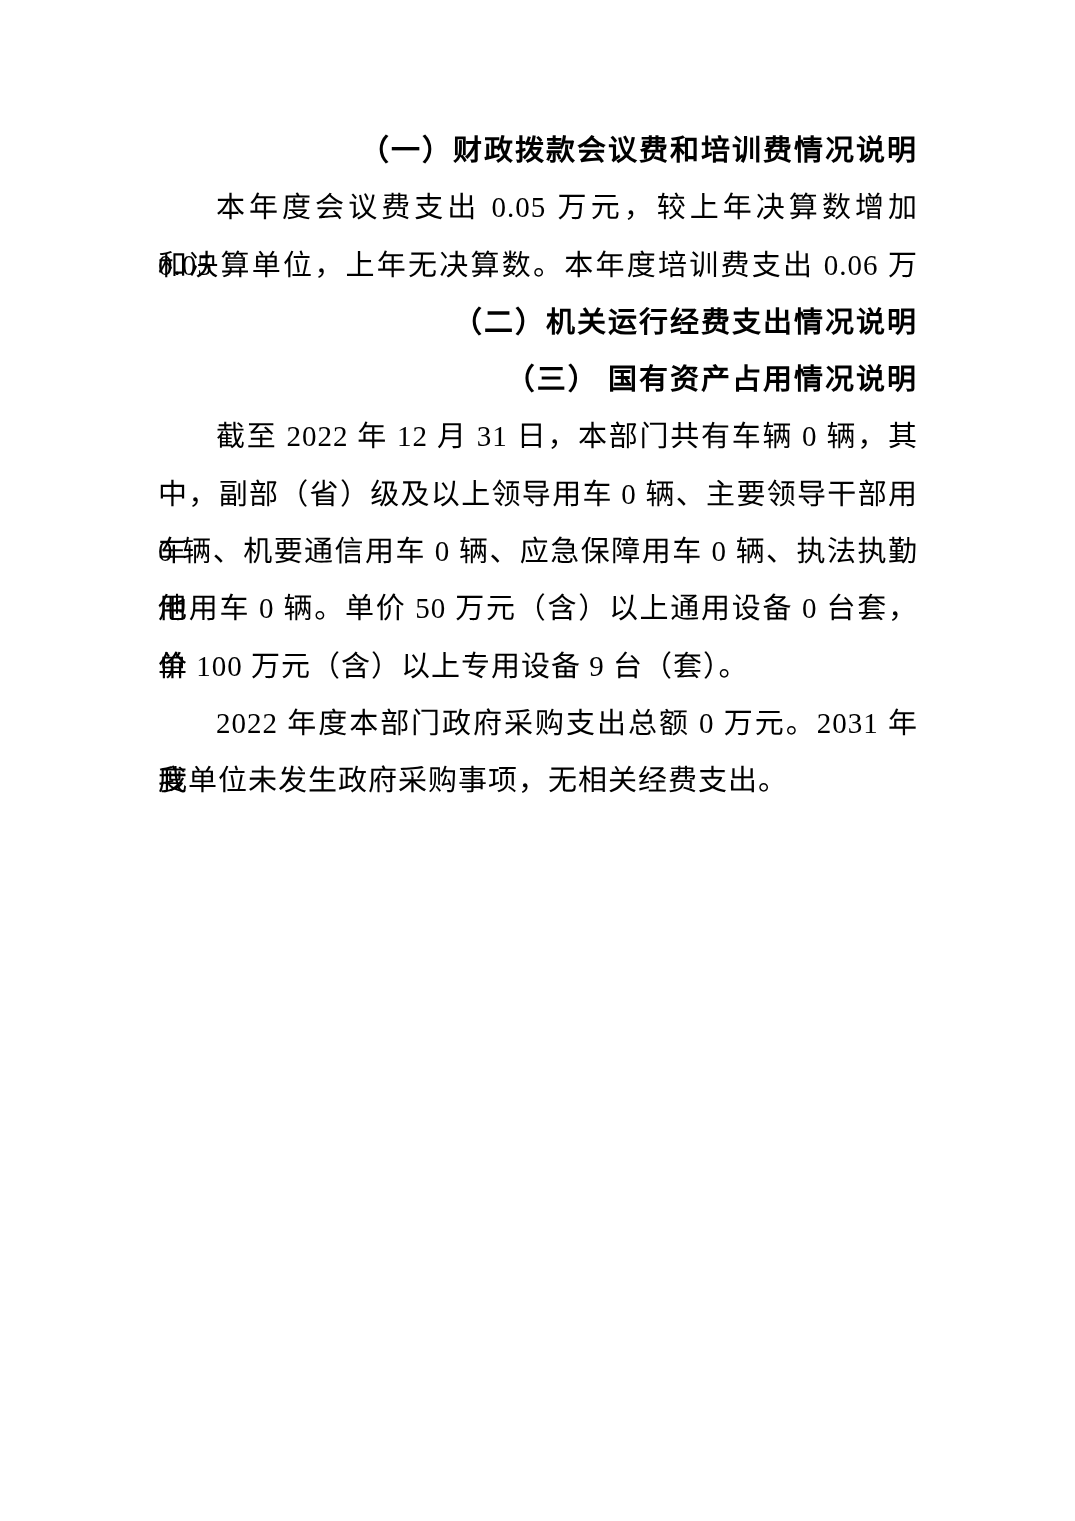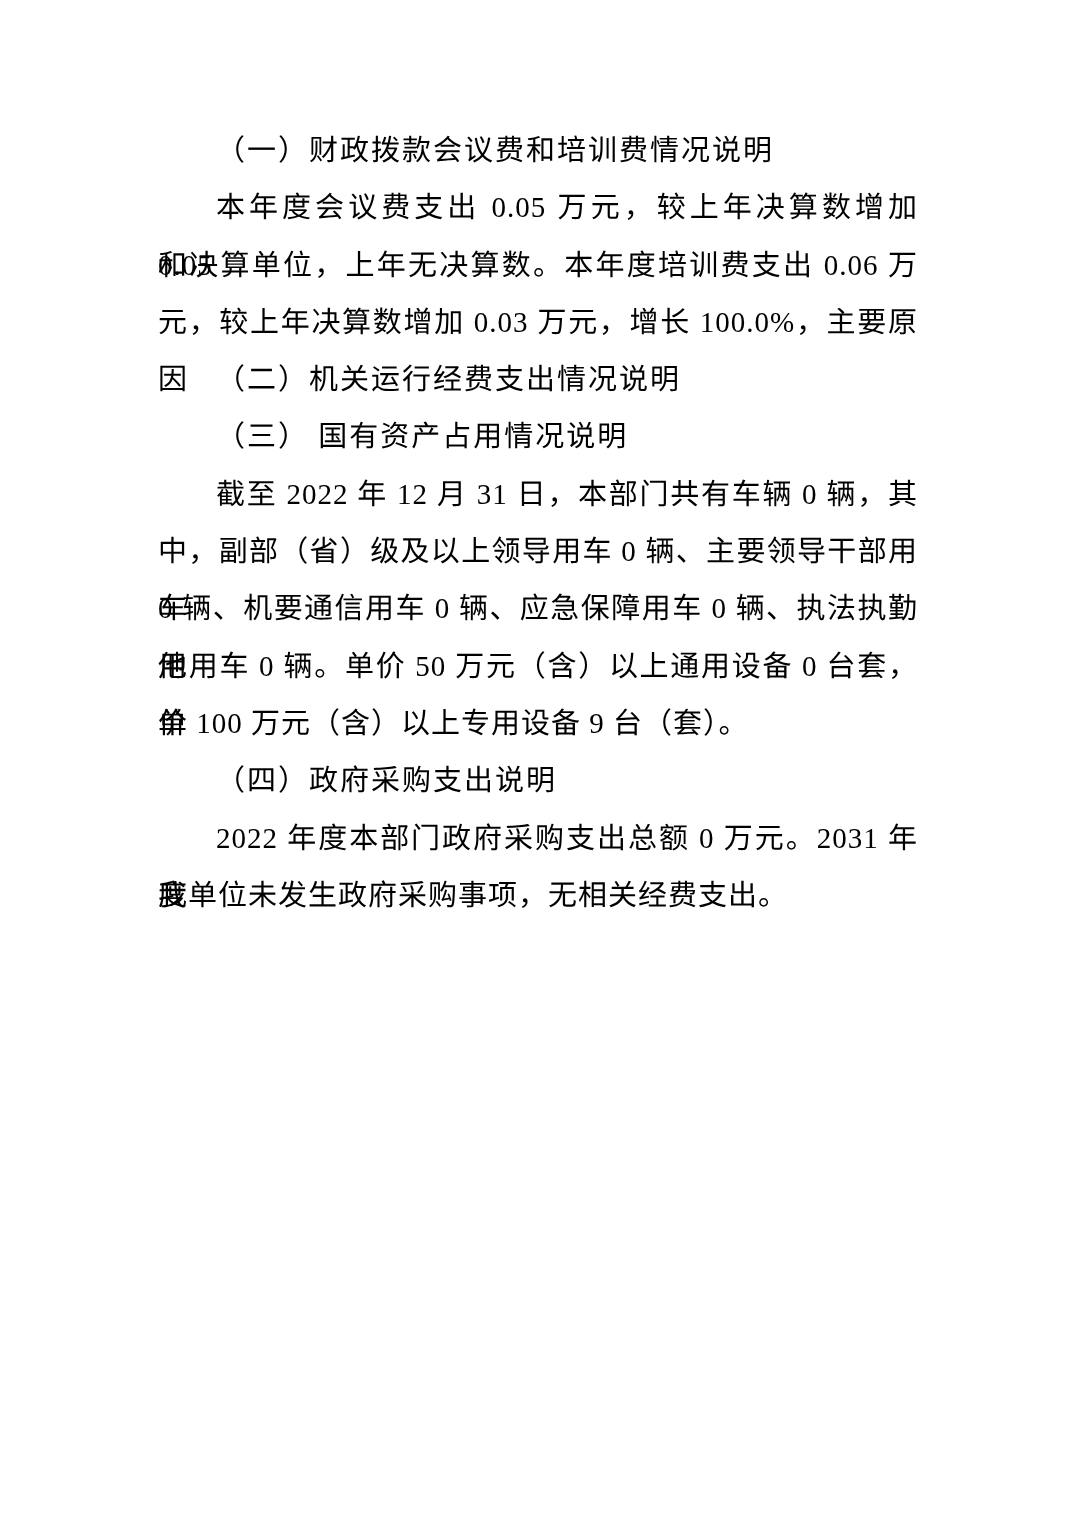--- a/index.html
+++ b/index.html
@@ -39,49 +39,46 @@
   .line.just {
     text-align: justify;
     text-align-last: justify;
     text-justify: inter-character;
   }
   
   .line.first {
     text-indent: 2em;
   }
   .heading .line {
-    font-weight: 400;
+    font-weight: 700;
     letter-spacing: 2px;
+    text-align: right;
   }
 </style>
 </head>
 <body>
 
 <div class="doc-page">
     <div class="block heading">
       <div class="line first">（一）财政拨款会议费和培训费情况说明</div>
     </div>
     <div class="block paragraph">
       <div class="line first just">本年度会议费支出 0.05 万元，较上年决算数增加 0.05</div>
       <div class="line just">和决算单位，上年无决算数。本年度培训费支出 0.06 万</div>
-      <div class="line just">元，较上年决算数增加 0.03 万元，增长 100.0%，主要原因</div>
     </div>
     <div class="block heading">
       <div class="line first">（二）机关运行经费支出情况说明</div>
     </div>
     <div class="block heading">
       <div class="line first">（三） 国有资产占用情况说明</div>
     </div>
     <div class="block paragraph">
       <div class="line first just">截至 2022 年 12 月 31 日，本部门共有车辆 0 辆，其</div>
       <div class="line just">中，副部（省）级及以上领导用车 0 辆、主要领导干部用车</div>
       <div class="line just">0 辆、机要通信用车 0 辆、应急保障用车 0 辆、执法执勤用</div>
       <div class="line just">他用车 0 辆。单价 50 万元（含）以上通用设备 0 台套，单</div>
       <div class="line">价 100 万元（含）以上专用设备 9 台（套）。</div>
     </div>
-    <div class="block heading">
-      <div class="line first">（四）政府采购支出说明</div>
-    </div>
     <div class="block paragraph">
       <div class="line first just">2022 年度本部门政府采购支出总额 0 万元。2031 年度</div>
       <div class="line">我单位未发生政府采购事项，无相关经费支出。</div>
     </div>
   </div>
 
 </body></html>

